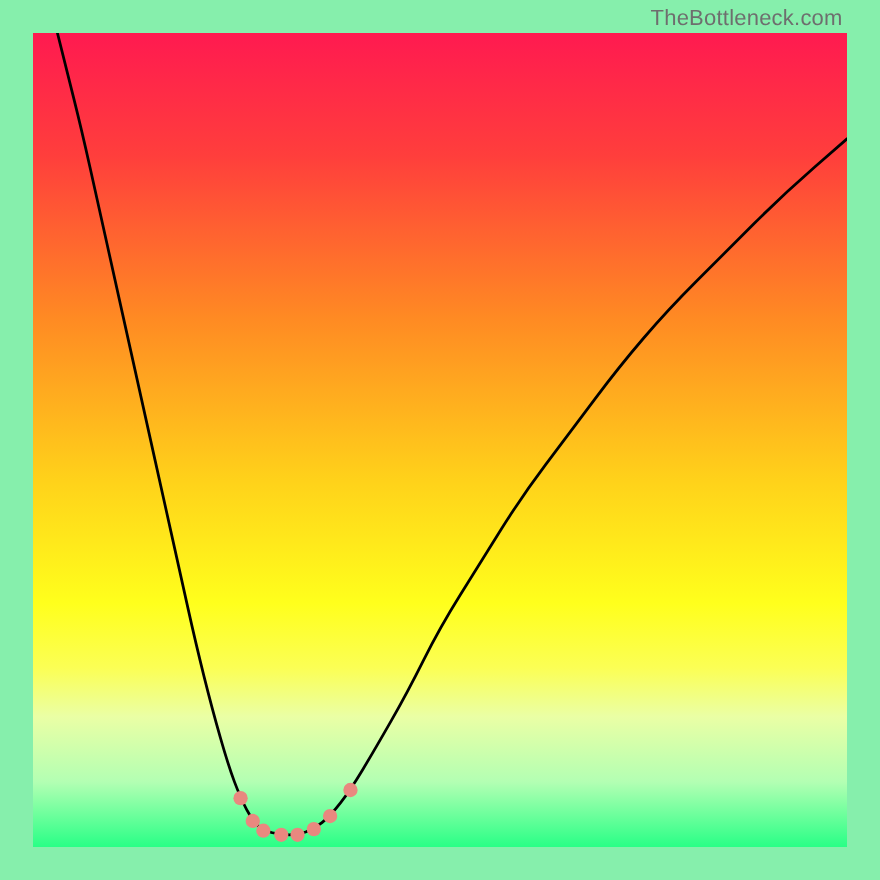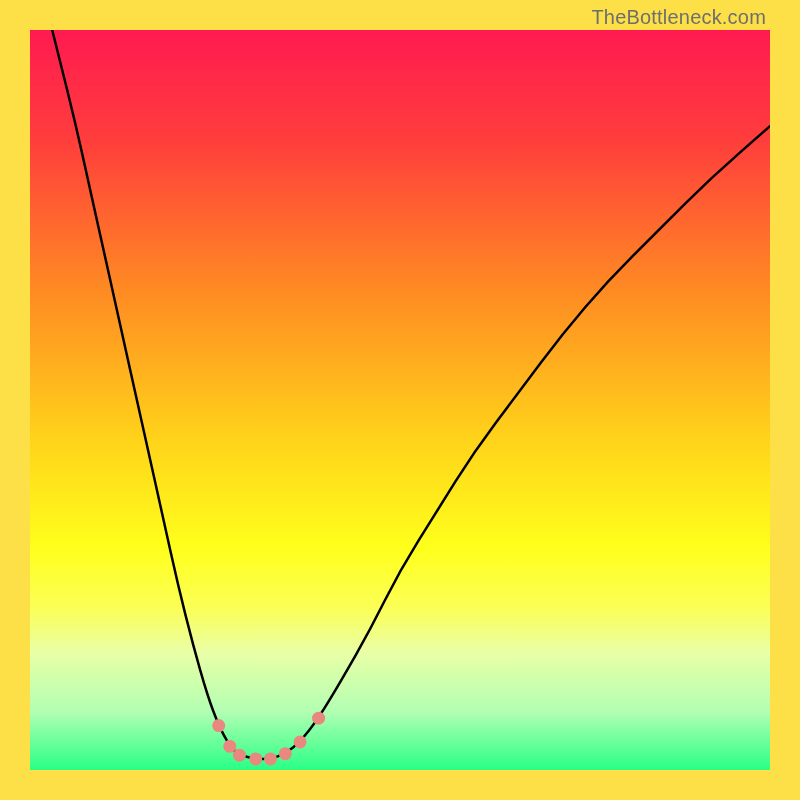--- a/index.html
+++ b/index.html
@@ -2,21 +2,21 @@
 <html><head>
 <meta charset="utf-8">
 <style>
   * { margin: 0; padding: 0; box-sizing: border-box; }
   html, body { width: 800px; height: 800px; overflow: hidden; }
   body { background: #000; font-family: Arial, Helvetica, sans-serif; }
   .frame {
     position: absolute;
     left: 0; top: 0;
     width: 800px; height: 800px;
-    background: #fde047;
+    background: #86efac;
   }
   .plot {
     position: absolute;
     left: 30px; top: 30px;
     width: 740px; height: 740px;
     overflow: hidden;
   }
   .watermark {
     position: absolute;
     top: 6px;

